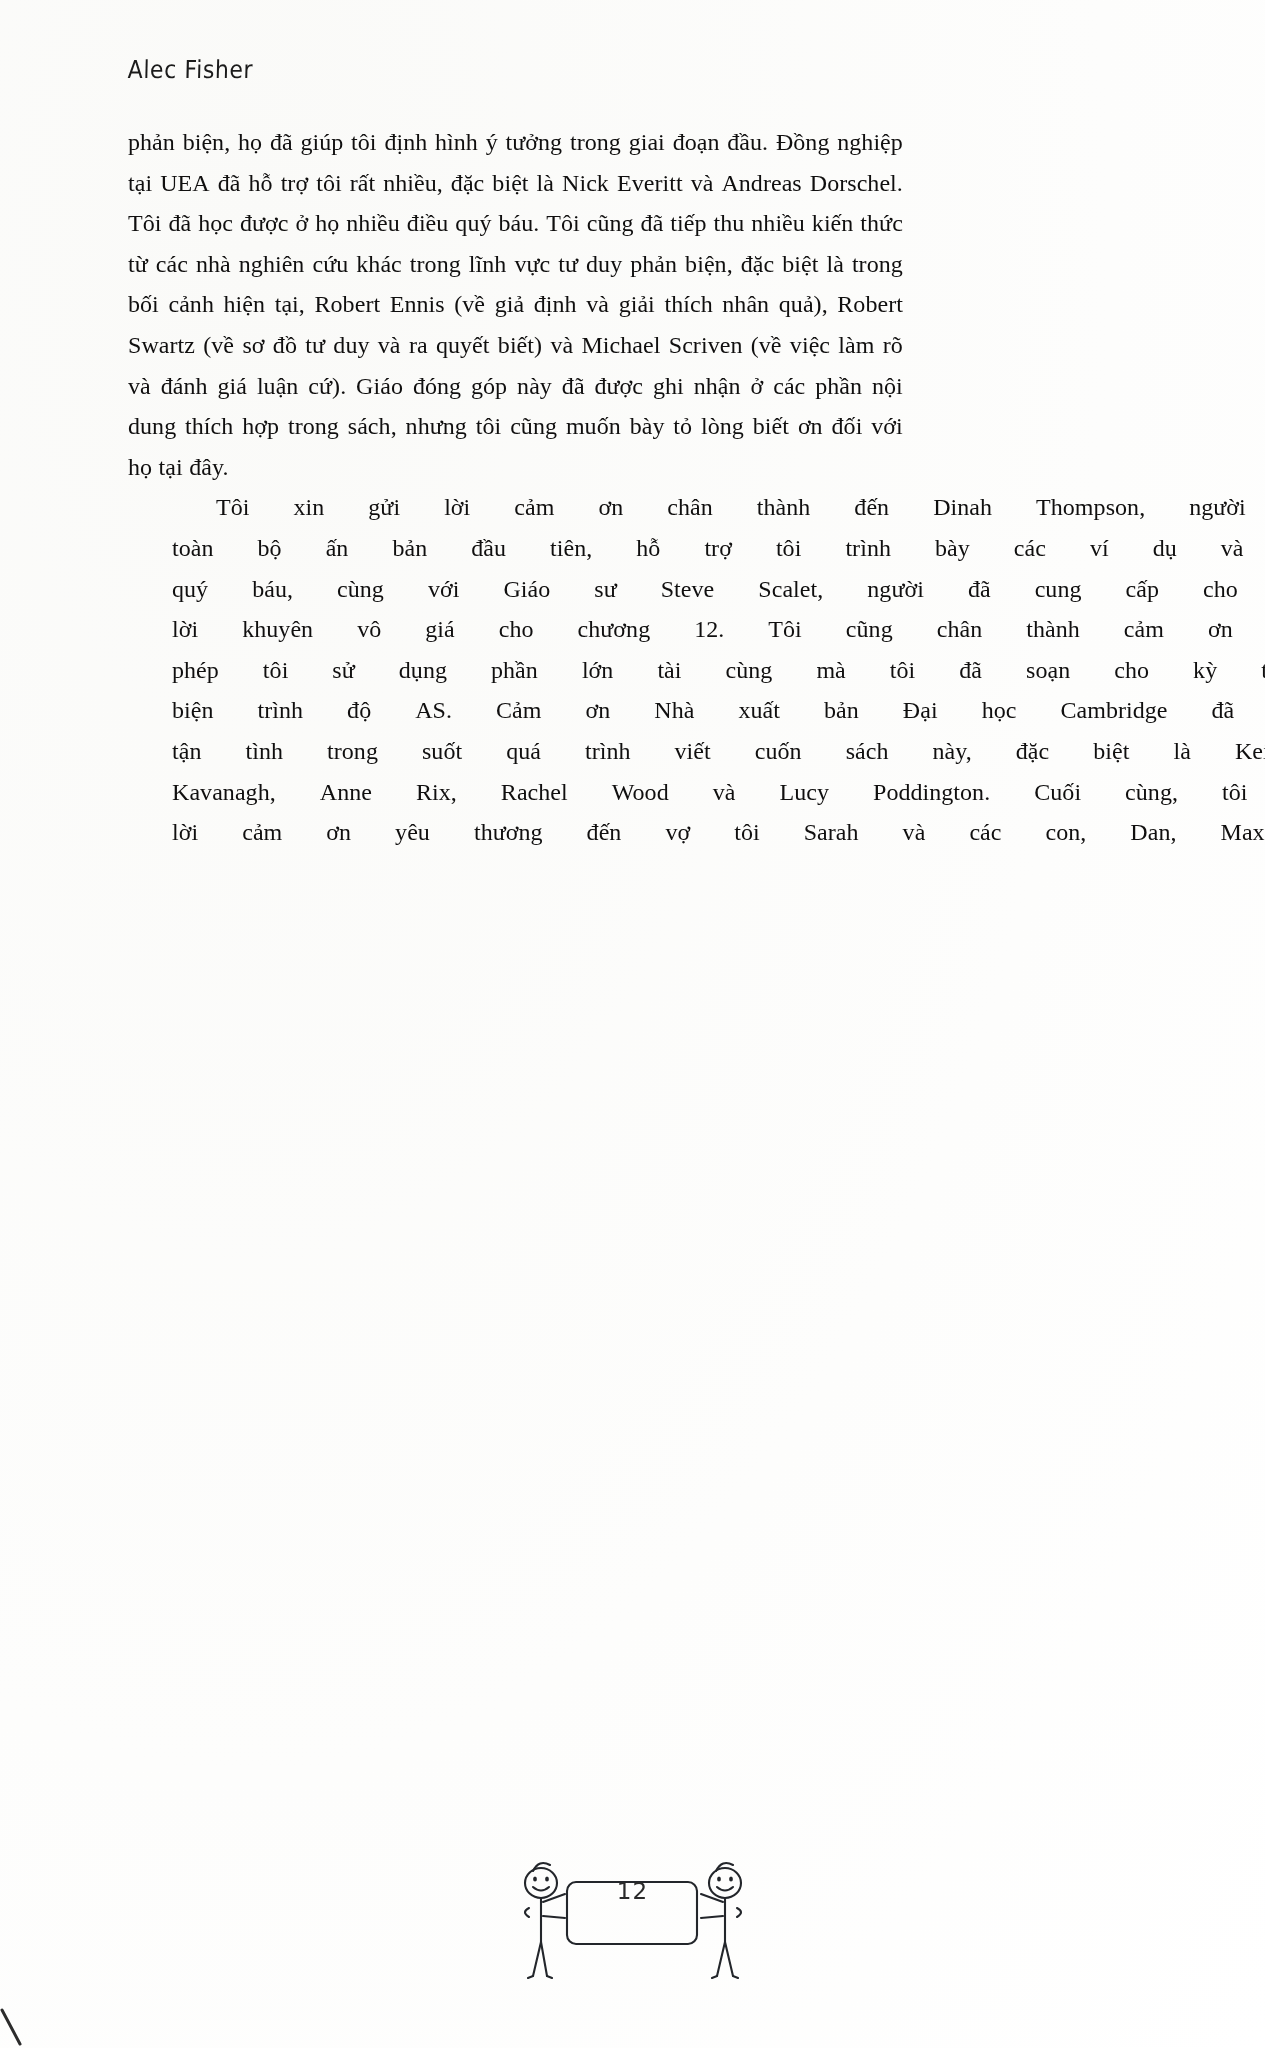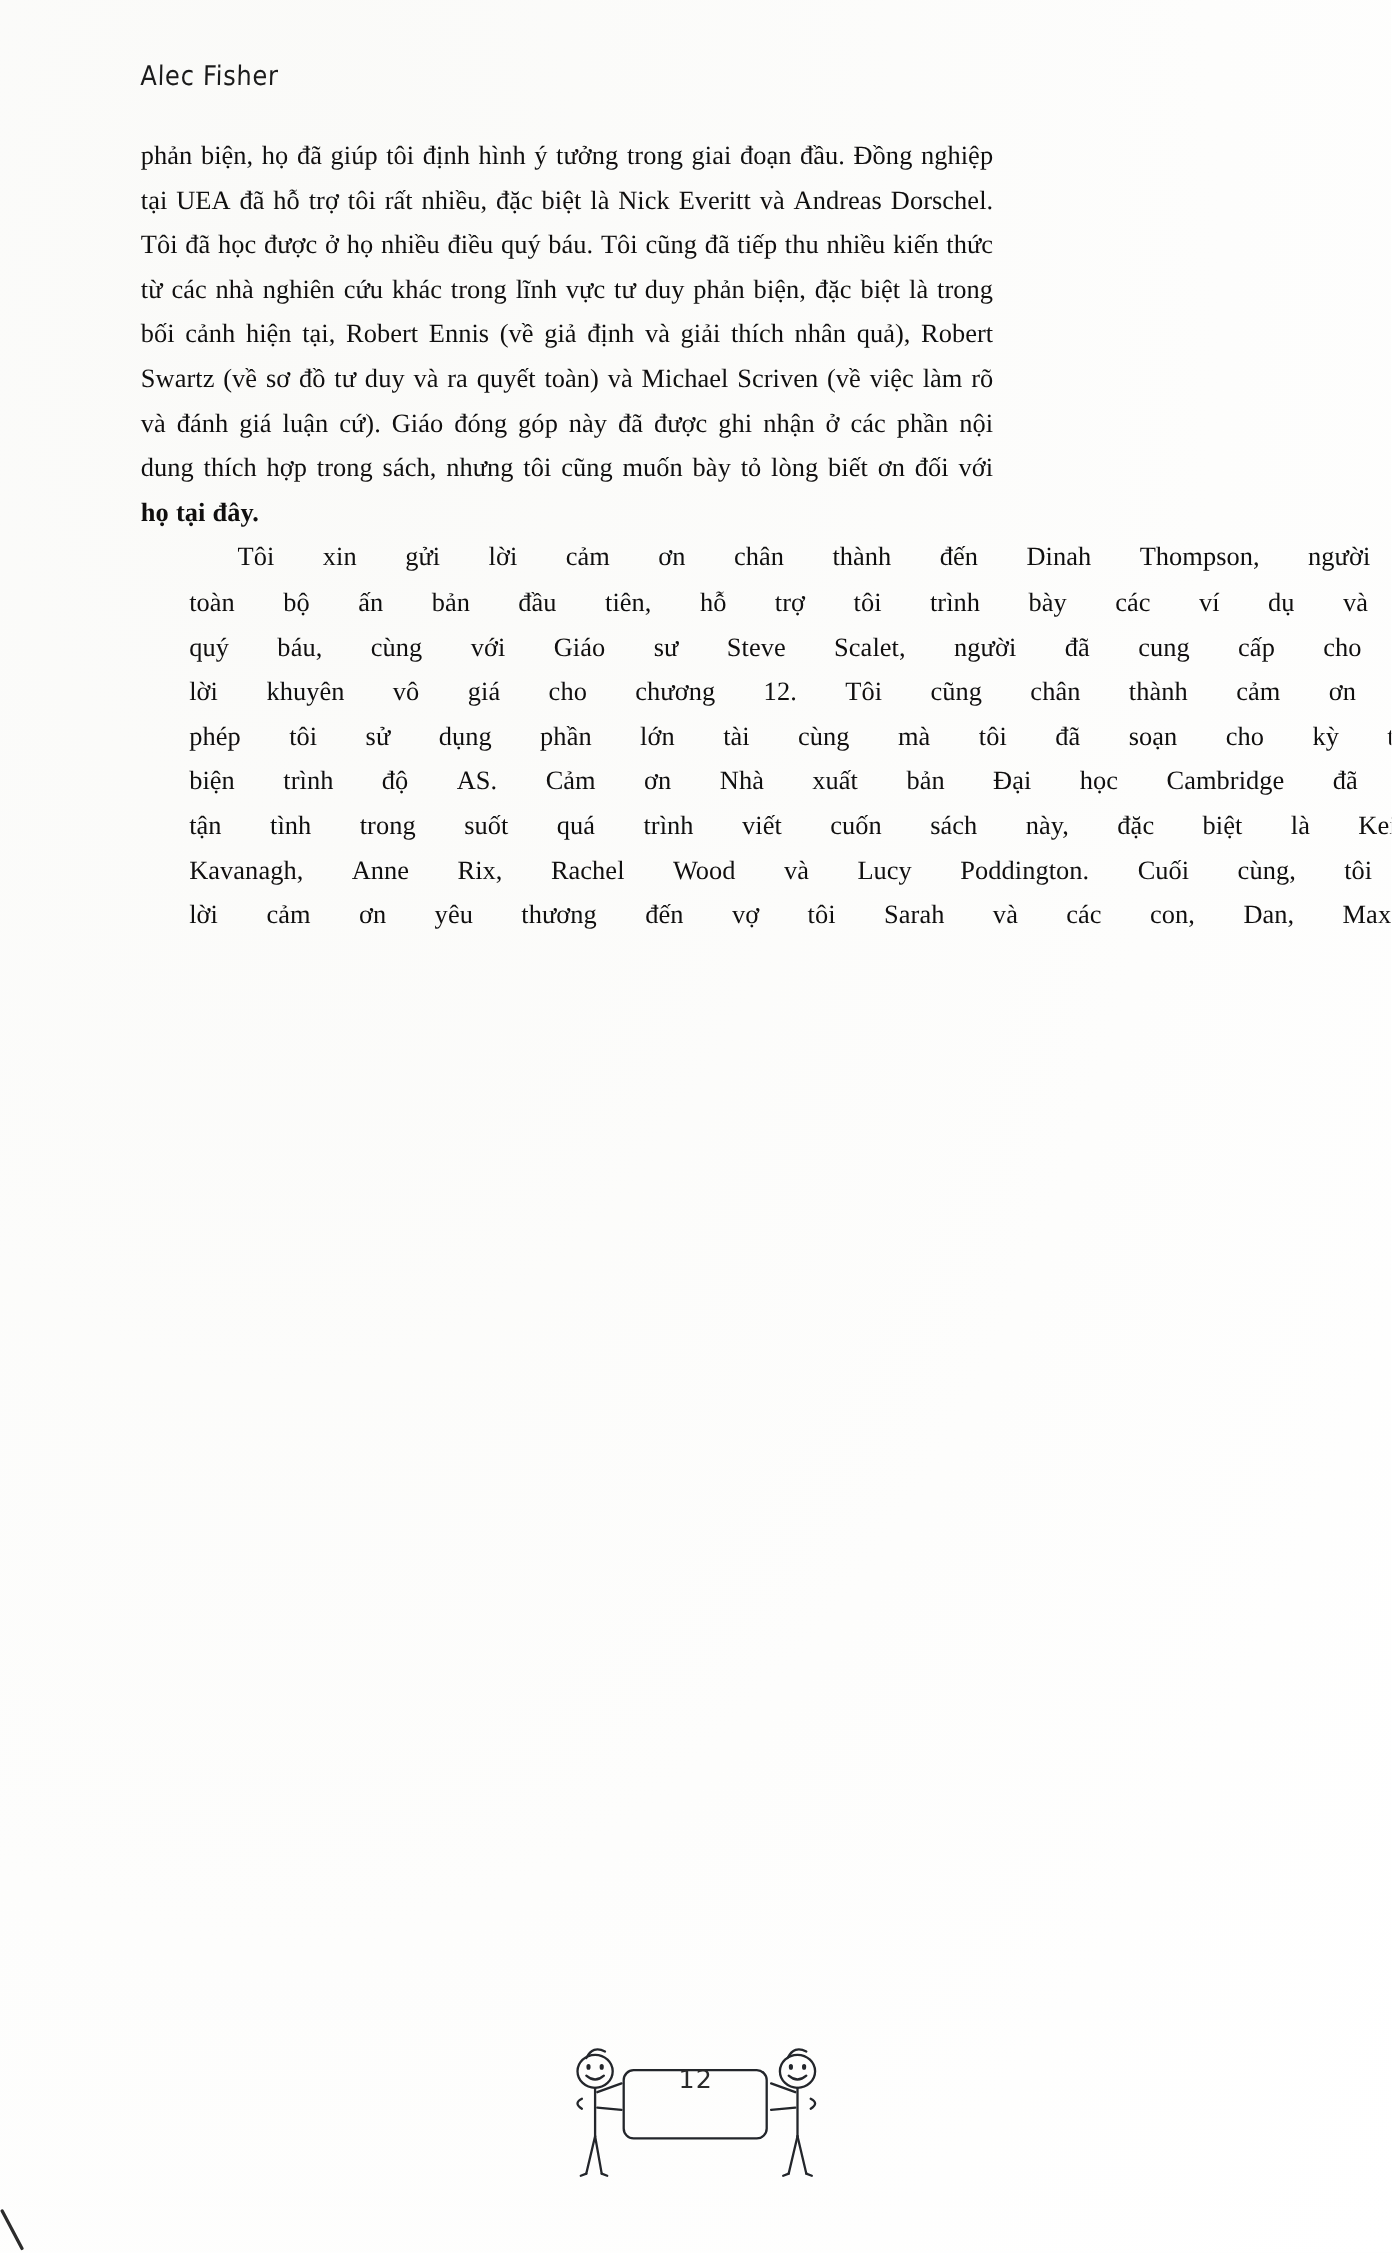--- a/index.html
+++ b/index.html
@@ -69,21 +69,21 @@
     display: block;
     white-space: nowrap;
   }
 
   
   .line.just {
     display: flex;
     justify-content: space-between;
   }
   .line.just > span { display: inline-block; }
-  .line.last { display: block; font-weight: bold; }
+  .line.last { display: block; }
 
   
   #footer-illustration {
     position: absolute;
     left: 0;
     right: 0;
     top: 1838px;
     height: 150px;
     display: flex;
     align-items: center;
@@ -218,21 +218,21 @@
         <span class="line just">
           <span>Swartz</span>
           <span>(về</span>
           <span>sơ</span>
           <span>đồ</span>
           <span>tư</span>
           <span>duy</span>
           <span>và</span>
           <span>ra</span>
           <span>quyết</span>
-          <span>toàn)</span>
+          <span>biết)</span>
           <span>và</span>
           <span>Michael</span>
           <span>Scriven</span>
           <span>(về</span>
           <span>việc</span>
           <span>làm</span>
           <span>rõ</span>
         </span>
         <span class="line just">
           <span>và</span>

